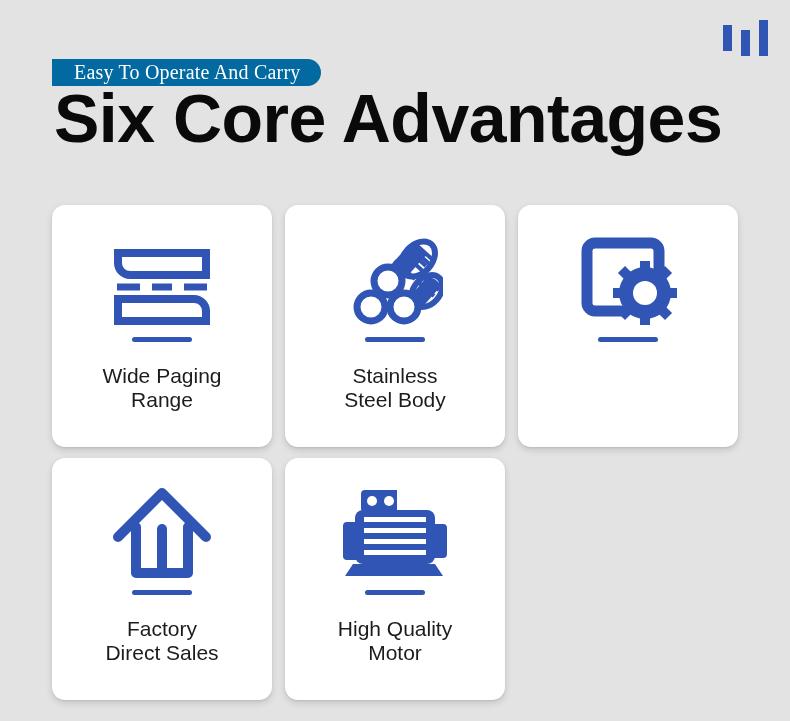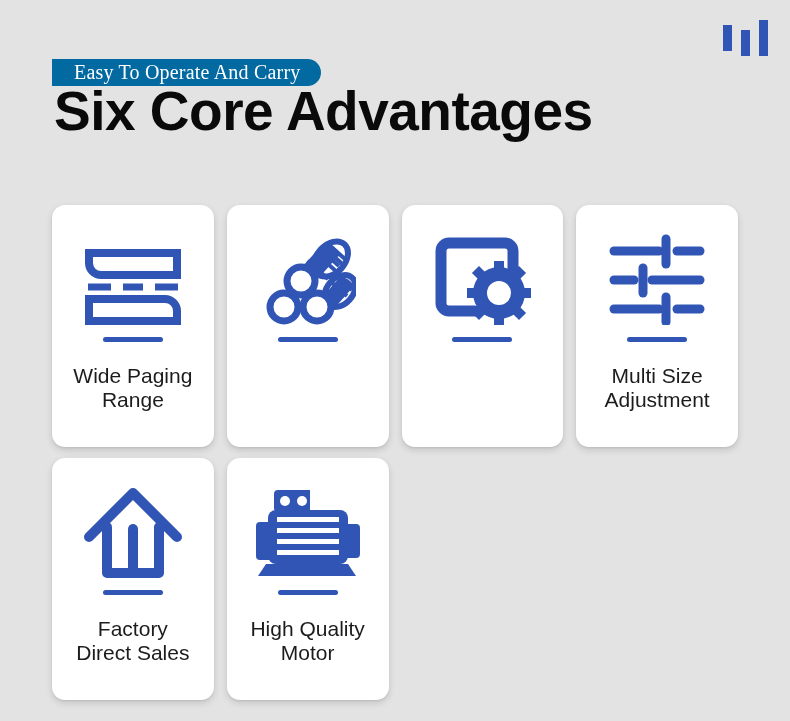--- a/index.html
+++ b/index.html
@@ -43,35 +43,35 @@
     line-height: 27px;
     white-space: nowrap;
     letter-spacing: 0.2px;
     margin-top: 12px;
   }
 
   .page-title {
     position: absolute;
     left: 54px;
     top: 79px;
-    font-size: 55px;
+    font-size: 68px;
     font-weight: bold;
     color: #0a0a0a;
     letter-spacing: -0.5px;
     white-space: nowrap;
   }
 
   
   .grid {
     position: absolute;
     left: 52px;
     top: 205px;
     width: 686px;
     display: grid;
-    grid-template-columns: repeat(4, 1fr);
+    grid-template-columns: repeat(3, 1fr);
     grid-template-rows: 242px 242px;
     column-gap: 13px;
     row-gap: 11px;
   }
 
   .card {
     background: #ffffff;
     border-radius: 13px;
     box-shadow: 0 3px 7px rgba(0,0,0,0.14), 0 1px 2px rgba(0,0,0,0.07);
     display: flex;
@@ -179,20 +179,22 @@
         </g>
 
         <g fill="#ffffff" stroke="#3055b5" stroke-width="7">
           <circle cx="41" cy="48" r="14"></circle>
           <circle cx="24" cy="74" r="14"></circle>
           <circle cx="57" cy="74" r="14"></circle>
         </g>
       </svg>
     </div>
     <div class="divider"></div>
+    <div class="card-label">Stainless
+Steel Body</div>
   </div>
 
   <div class="card">
     <div class="icon-wrap">
       <svg width="98" height="96" viewBox="0 0 98 96">
         <path d="M80 40 V20 a8 8 0 0 0 -8 -8 H16 a8 8 0 0 0 -8 8 v52 a8 8 0 0 0 8 8 h26" fill="none" stroke="#3055b5" stroke-width="11" stroke-linecap="round"></path>
         <g fill="#3055b5">
           <circle cx="66" cy="62" r="26"></circle>
           <g>
             <rect x="61" y="30" width="10" height="10"></rect>
@@ -204,43 +206,20 @@
             <rect x="81" y="37" width="10" height="10" transform="rotate(45 86 42)"></rect>
             <rect x="41" y="77" width="10" height="10" transform="rotate(45 46 82)"></rect>
           </g>
         </g>
         <circle cx="66" cy="62" r="12" fill="#ffffff"></circle>
       </svg>
     </div>
     <div class="divider"></div>
   </div>
 
-  <div class="card">
-    <div class="icon-wrap">
-      <svg width="98" height="92" viewBox="0 0 98 92">
-        <g stroke="#3055b5" stroke-width="9" stroke-linecap="round">
-
-          <line x1="6" y1="18" x2="51" y2="18"></line>
-          <line x1="69" y1="18" x2="92" y2="18"></line>
-          <line x1="58" y1="6" x2="58" y2="31"></line>
-
-          <line x1="6" y1="47" x2="26" y2="47"></line>
-          <line x1="44" y1="47" x2="92" y2="47"></line>
-          <line x1="35" y1="35" x2="35" y2="60"></line>
-
-          <line x1="6" y1="76" x2="51" y2="76"></line>
-          <line x1="69" y1="76" x2="92" y2="76"></line>
-          <line x1="58" y1="64" x2="58" y2="89"></line>
-        </g>
-      </svg>
-    </div>
-    <div class="divider"></div>
-    <div class="card-label">Multi Size
-Adjustment</div>
-  </div>
 
   <div class="card">
     <div class="icon-wrap">
       <svg width="100" height="94" viewBox="0 0 100 94">
         <g fill="none" stroke="#3055b5" stroke-width="10" stroke-linecap="round" stroke-linejoin="round">
           <path d="M6 52 L50 8 L94 52"></path>
           <path d="M24 42 V88 h52 V42"></path>
           <path d="M50 88 V44"></path>
         </g>
       </svg>

